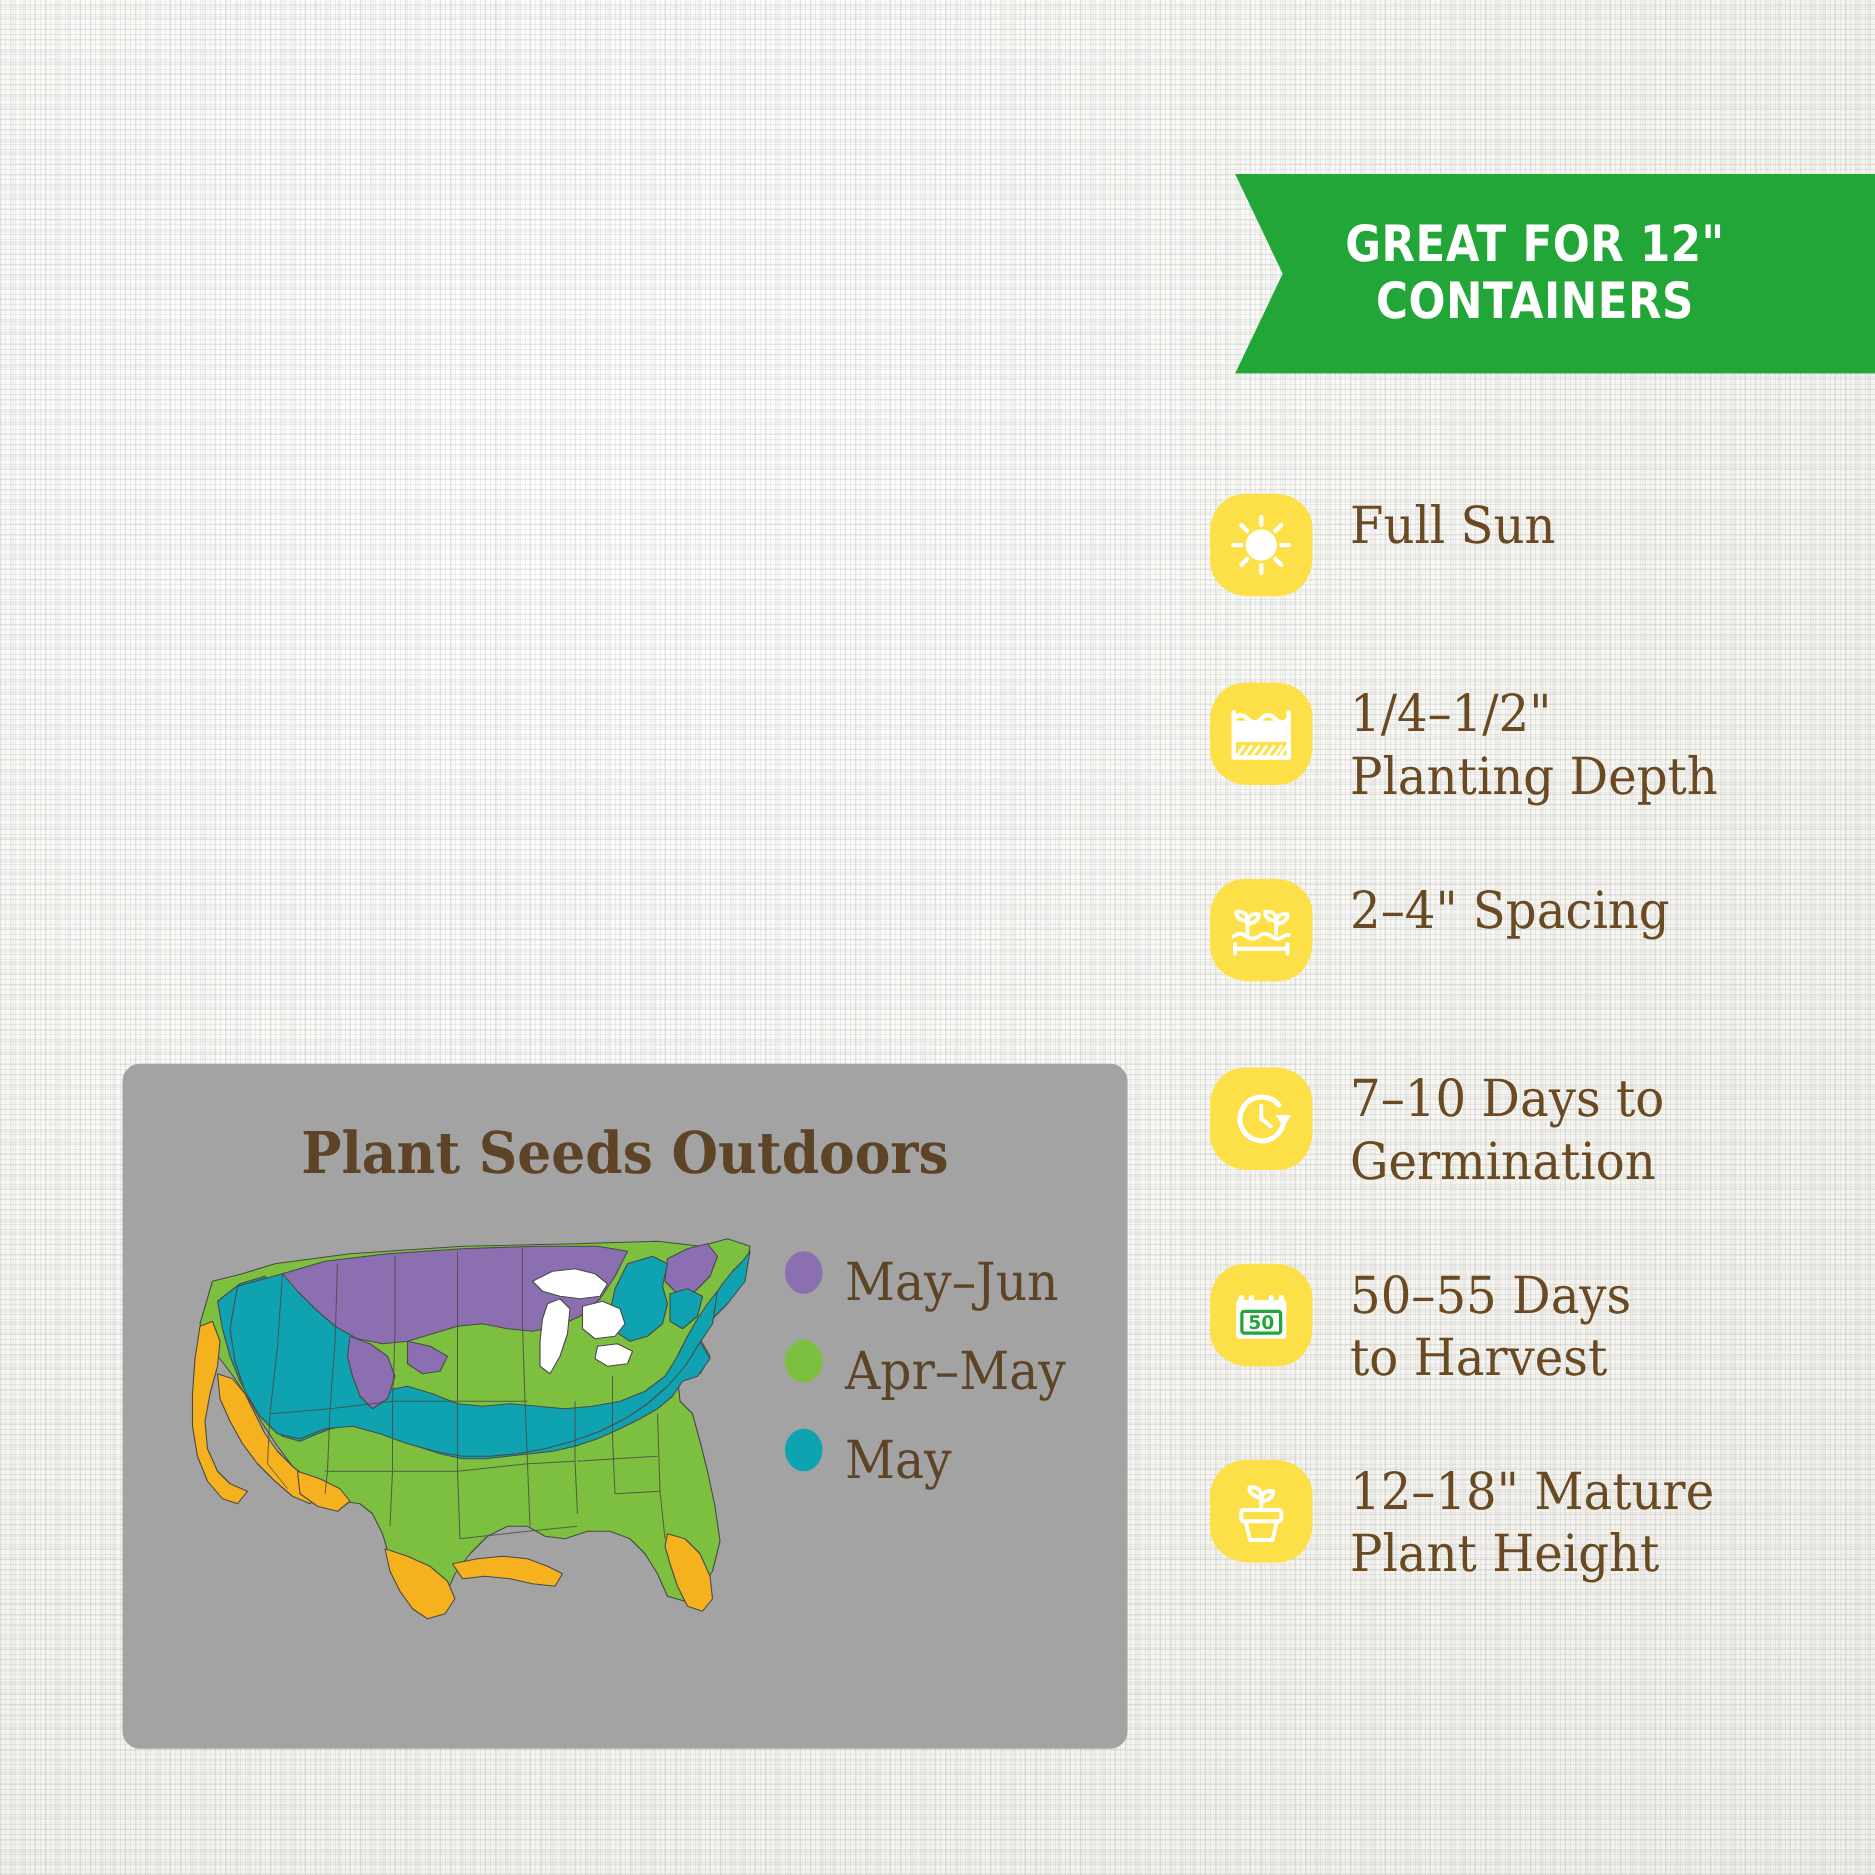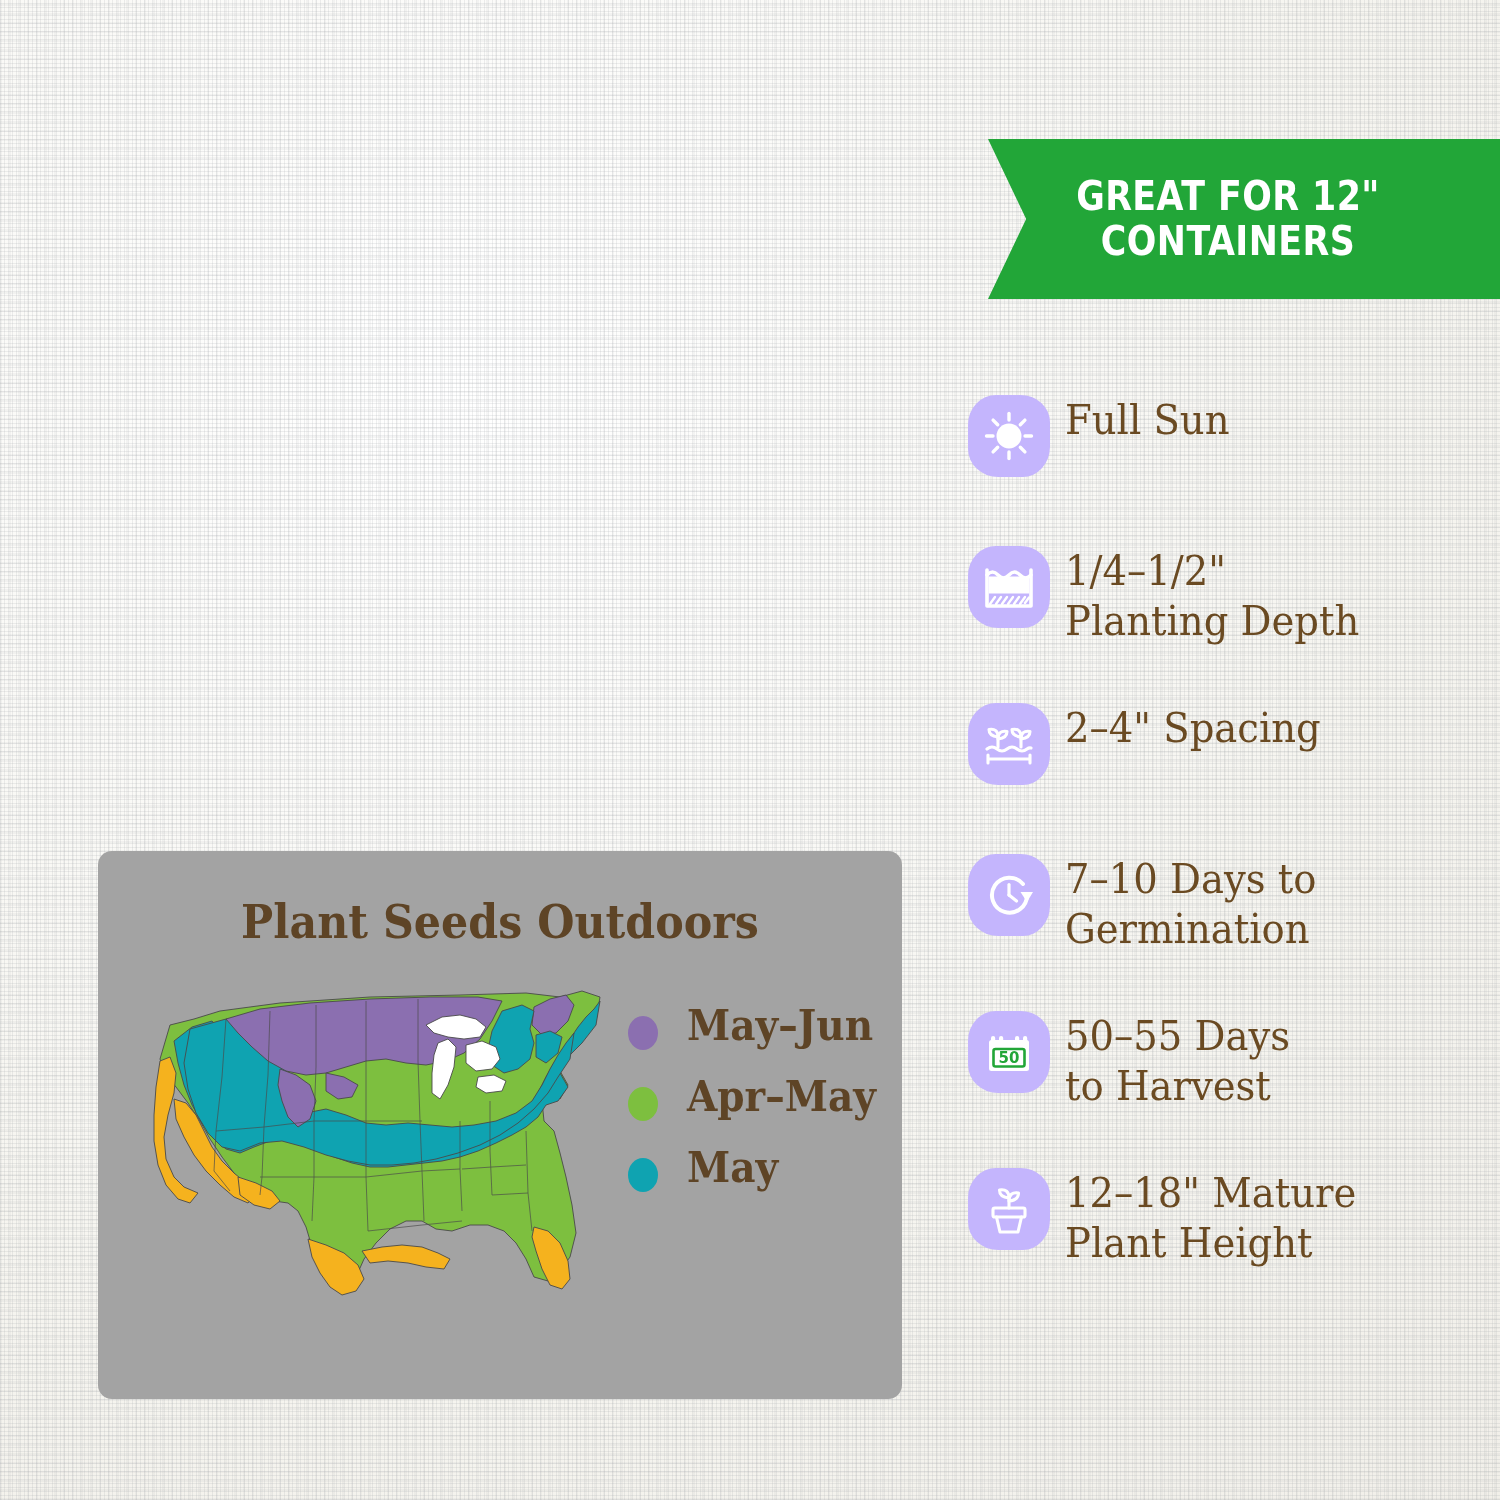--- a/index.html
+++ b/index.html
@@ -128,47 +128,47 @@
 
   #map-figure {
     position:absolute; left:32px; top:130px;
     width:480px; height:330px;
   }
 
   #map-legend {
     position:absolute; left:530px; top:150px;
     display:flex; flex-direction:column; gap:22px;
   }
-  .legend-row { display:flex; align-items:flex-end; gap:29px;font-weight:bold; }
+  .legend-row { display:flex; align-items:flex-start; gap:18px; }
   .legend-dot { width:30px; height:34px; border-radius:50%; flex:none; }
   .legend-label {
     font-family:"DejaVu Serif", serif;
     font-size:42px;
     color:#5e4426;
     transform:scaleX(0.93);
     transform-origin:left center;
     white-space:nowrap;
   }
 
   
   #spec-list {
     position:absolute;
     left:968px; top:393px;
     width:500px;
     display:flex; flex-direction:column;
   }
   .spec-row {
-    display:flex; align-items:flex-start; gap:15px;
+    display:flex; align-items:flex-start; gap:30px;
     min-height:96px;
     margin-bottom:55px;
   }
   .spec-row:last-child { margin-bottom:0; }
   .spec-icon {
     width:82px; height:82px; flex:none;
-    background:#c4b5fd;
+    background:#fde047;
     border-radius:34% 36% 33% 37% / 36% 33% 37% 34%;
     display:flex; align-items:center; justify-content:center;
     margin-top:2px;
   }
   .spec-icon svg { display:block; }
   .spec-label {
     font-family:"DejaVu Serif", serif;
     font-size:41px;
     line-height:1.22;
     color:#6a4a22;

